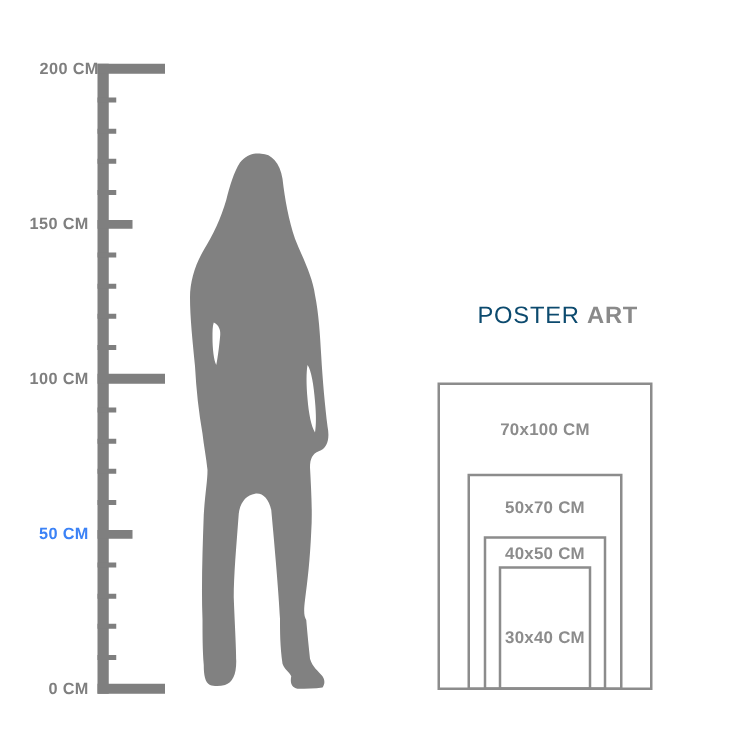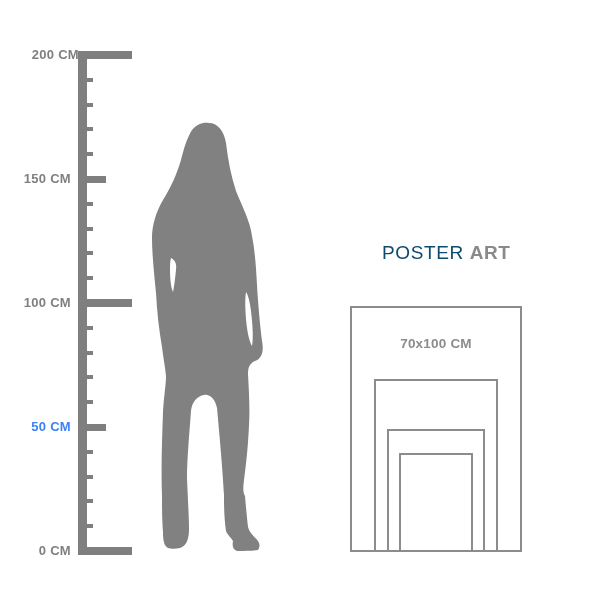--- a/index.html
+++ b/index.html
@@ -106,15 +106,18 @@
   <div id="heading">
     <span class="w1" style="color: #0c4a6e;">POSTER</span><span> </span><span class="w2" style="color: rgb(138, 138, 138); text-align: right;">ART</span>
   </div>
 
   <div id="posters">
       <div class="poster-rect" style="left: 349.725px; top: 305.5px; width: 172.55px; height: 246.5px; border: 2px solid rgb(140, 140, 140);"></div>
       <div class="poster-rect" style="left: 374.375px; top: 379.45px; width: 123.25px; height: 172.55px; border: 2px solid rgb(140, 140, 140);"></div>
       <div class="poster-rect" style="left: 386.7px; top: 428.75px; width: 98.6px; height: 123.25px; border: 2px solid rgb(140, 140, 140);"></div>
       <div class="poster-rect" style="left: 399.025px; top: 453.4px; width: 73.95px; height: 98.6px; border: 2px solid rgb(140, 140, 140);"></div>
       <div class="poster-size-label" style="left: 366px; top: 335.475px; color: rgb(140, 140, 140);">70x100 CM</div>
+      <div class="poster-size-label" style="left: 366px; top: 397.1px; color: rgb(140, 140, 140);">50x70 CM</div>
+      <div class="poster-size-label" style="left: 366px; top: 434.075px; color: rgb(140, 140, 140);">40x50 CM</div>
+      <div class="poster-size-label" style="left: 366px; top: 501.4px; color: rgb(140, 140, 140);">30x40 CM</div>
     </div>
 
 </div>
 
 </body></html>

